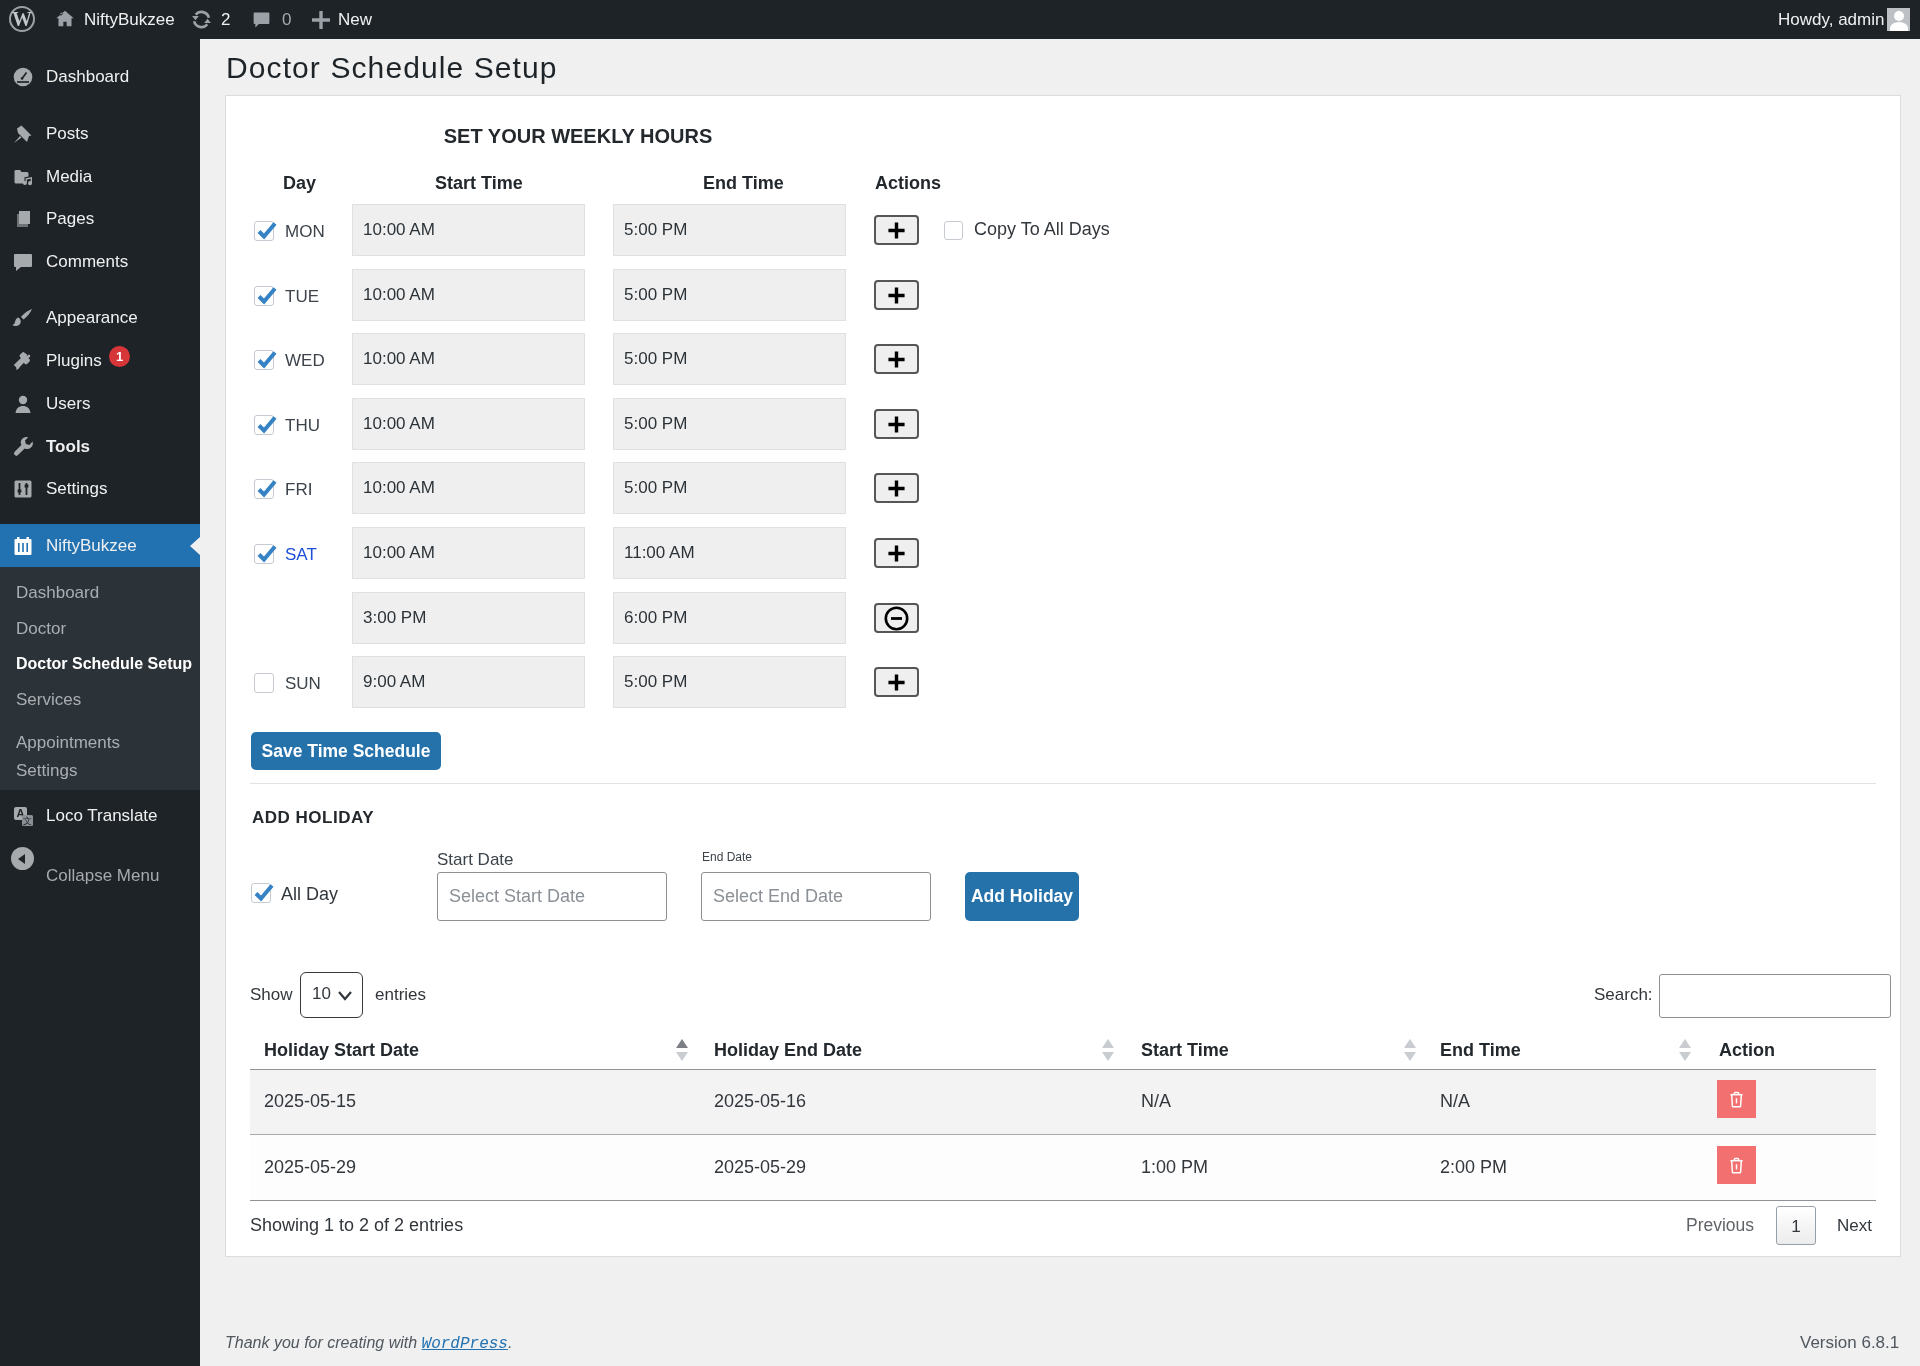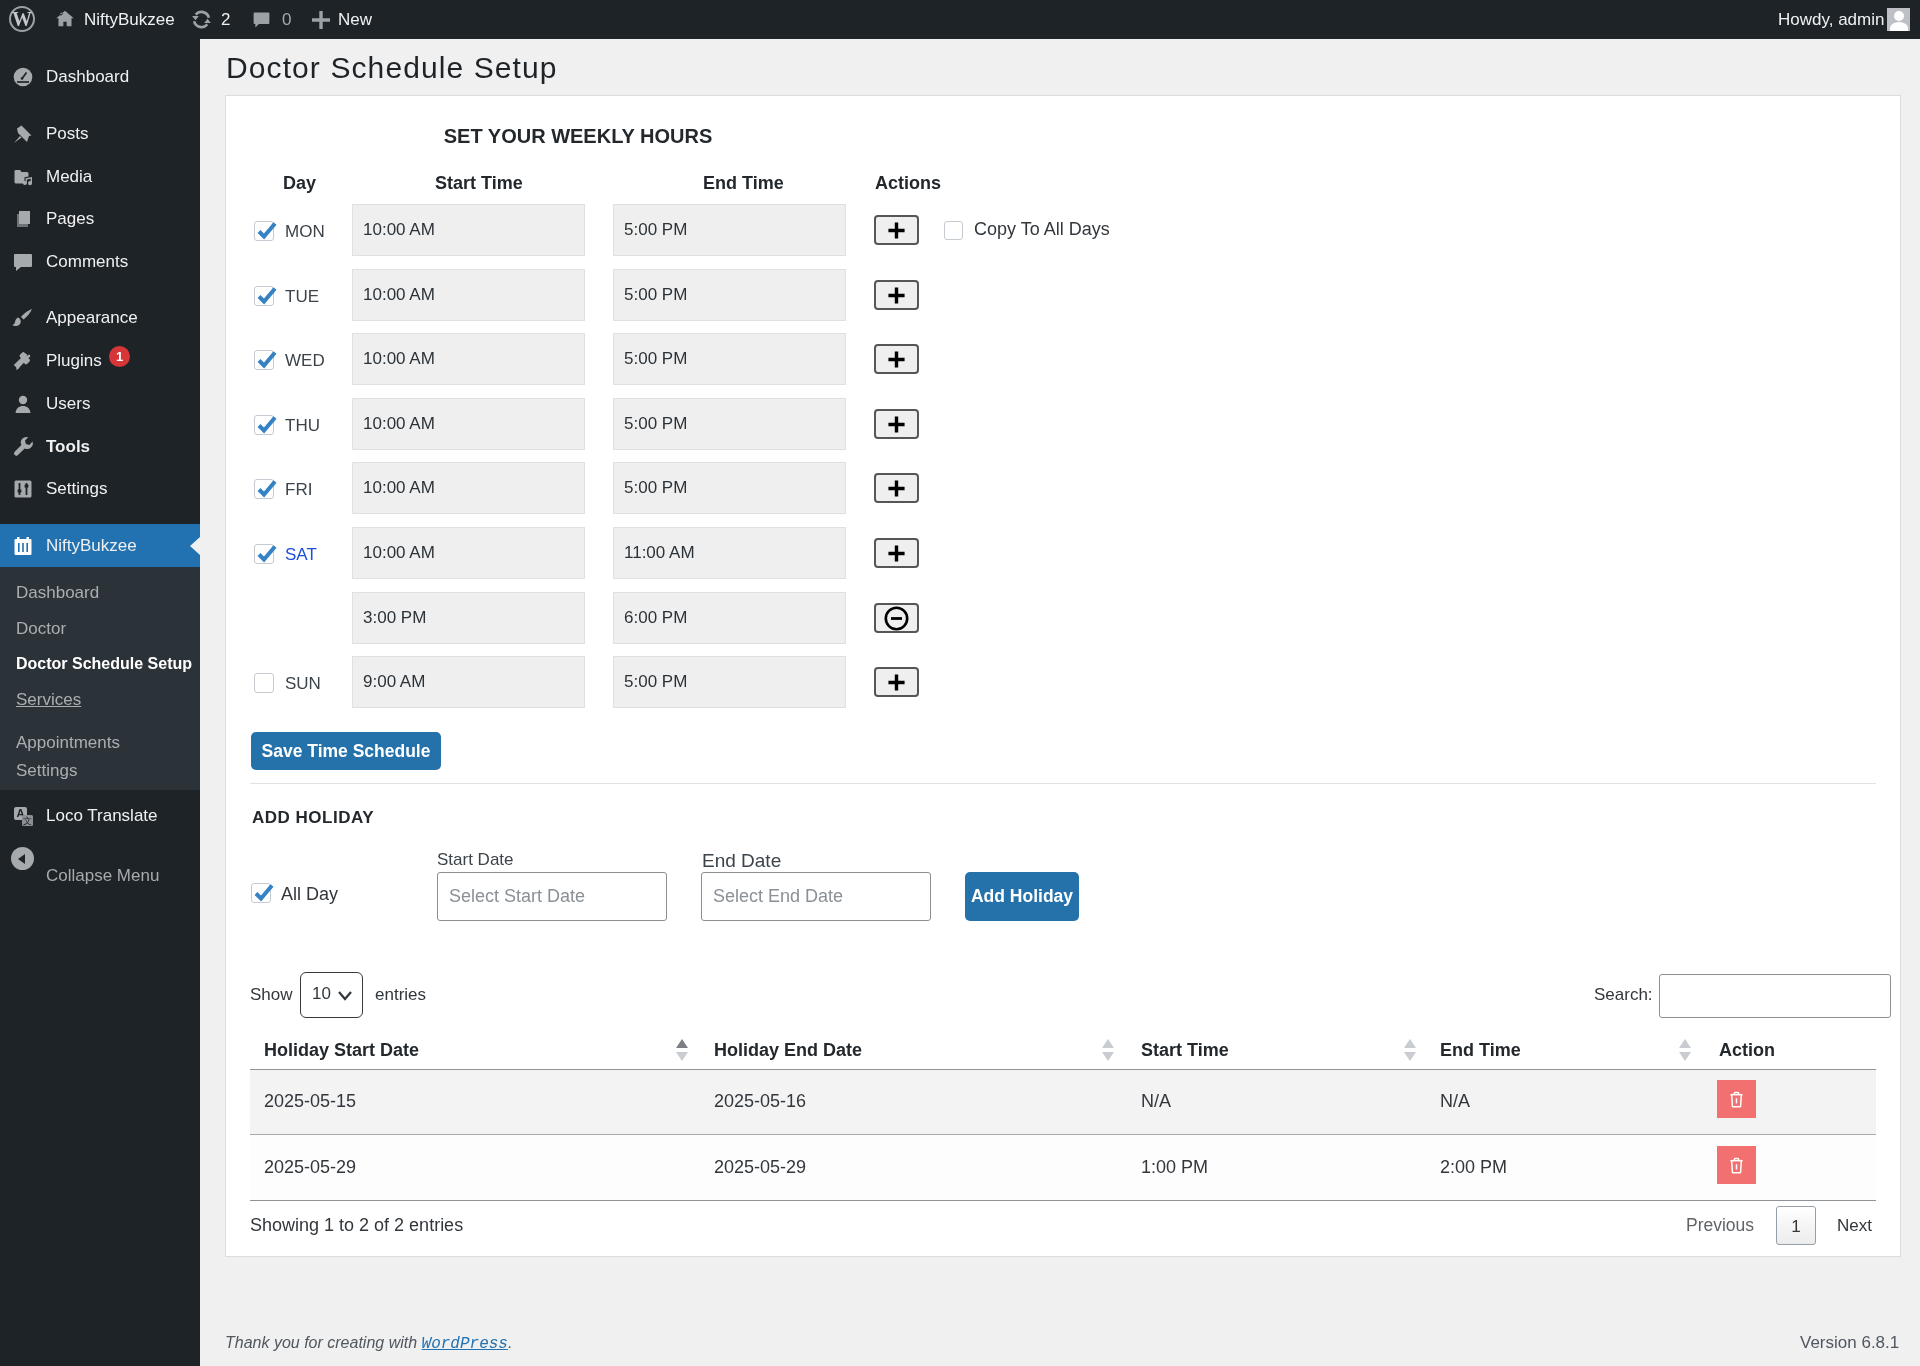--- a/index.html
+++ b/index.html
@@ -137,21 +137,21 @@
   <svg class="menu-ico" viewBox="0 0 24 24">
       <path fill="#fff" d="M6 3h2.5v3H6zM15.5 3H18v3h-2.5z"></path>
       <rect x="3.5" y="5" width="17" height="16" rx="1" fill="#fff"></rect>
       <path stroke="#2271b1" stroke-width="1.6" d="M7.8 9v9M12 9v9M16.2 9v9"></path>
     </svg>
   <div class="menu-txt">NiftyBukzee</div>
 </div>
 <div class="sub-txt" style="top:583px;">Dashboard</div>
 <div class="sub-txt" style="top:619px;">Doctor</div>
 <div class="sub-txt" style="top:655px;color:#fff;font-weight:bold;font-size:16px;">Doctor Schedule Setup</div>
-<div class="sub-txt" style="top:690px;text-decoration:underline;">Services</div>
+<div class="sub-txt" style="top:690px;">Services</div>
 <div class="sub-txt" style="top:725px;margin-top:8px;">Appointments</div>
 <div class="sub-txt" style="top:761px;">Settings</div>
 <div class="menu-item" style="top:794px;">
   <svg class="menu-ico" viewBox="0 0 24 24">
       <rect x="3" y="3" width="13" height="13" rx="2" fill="#a7aaad"></rect>
       <text x="9.5" y="13" font-size="11" font-weight="bold" fill="#1d2327" text-anchor="middle">A</text>
       <rect x="11" y="11" width="11" height="11" rx="1.5" fill="#8b9096"></rect>
       <text x="16.5" y="20" font-size="9" fill="#1d2327" text-anchor="middle">文</text>
     </svg>
   <div class="menu-txt">Loco Translate</div>
@@ -283,21 +283,21 @@
 
 <div class="abs hdr" style="left:252px;top:808px;font-size:17px;letter-spacing:0.5px;">ADD HOLIDAY</div>
 
 <div class="wpcheck" style="left:251px;top:883px;">
     <svg style="position:absolute;left:-1px;top:-4px;" width="24" height="24" viewBox="0 0 24 24">
       <path d="M5 13.5l5 5L21 5.5" stroke="#3582c4" stroke-width="4" fill="none"></path>
     </svg>
   </div>
 <div class="abs" style="left:281px;top:884px;font-size:18px;color:#32373c;text-align:center;">All Day</div>
 <div class="abs" style="left:437px;top:850px;font-size:17px;color:#3c434a;">Start Date</div>
-<div class="abs" style="left:702px;top:850px;font-size:19px;color:#3c434a;">End Date</div>
+<div class="abs" style="left:702px;top:850px;font-size:12px;color:#3c434a;">End Date</div>
 <div class="abs" style="left:437px;top:872px;width:230px;height:49px;background:#fff;border:1px solid #8c8f94;border-radius:3px;font-size:18px;color:#8a9096;line-height:47px;padding-left:11px;">Select Start Date</div>
 <div class="abs" style="left:701px;top:872px;width:230px;height:49px;background:#fff;border:1px solid #8c8f94;border-radius:3px;font-size:18px;color:#8a9096;line-height:47px;padding-left:11px;">Select End Date</div>
 <div class="blue-btn" style="left:965px;top:872px;width:114px;height:49px;font-size:17.5px;line-height:49px;">Add Holiday</div>
 
 <div class="abs" style="left:250px;top:985px;font-size:17px;color:#32373c;">Show</div>
 <div class="abs" style="left:300px;top:972px;width:63px;height:46px;border:1px solid #3a3a3a;border-radius:6px;background:#fff;">
   <div class="abs" style="left:11px;top:11px;font-size:17px;color:#32373c;">10</div>
   <svg class="abs" style="left:36px;top:17px;" width="16" height="12" viewBox="0 0 16 12">
       <path d="M2 2l6 7 6-7" stroke="#32373c" stroke-width="2.2" fill="none"></path>
     </svg>

